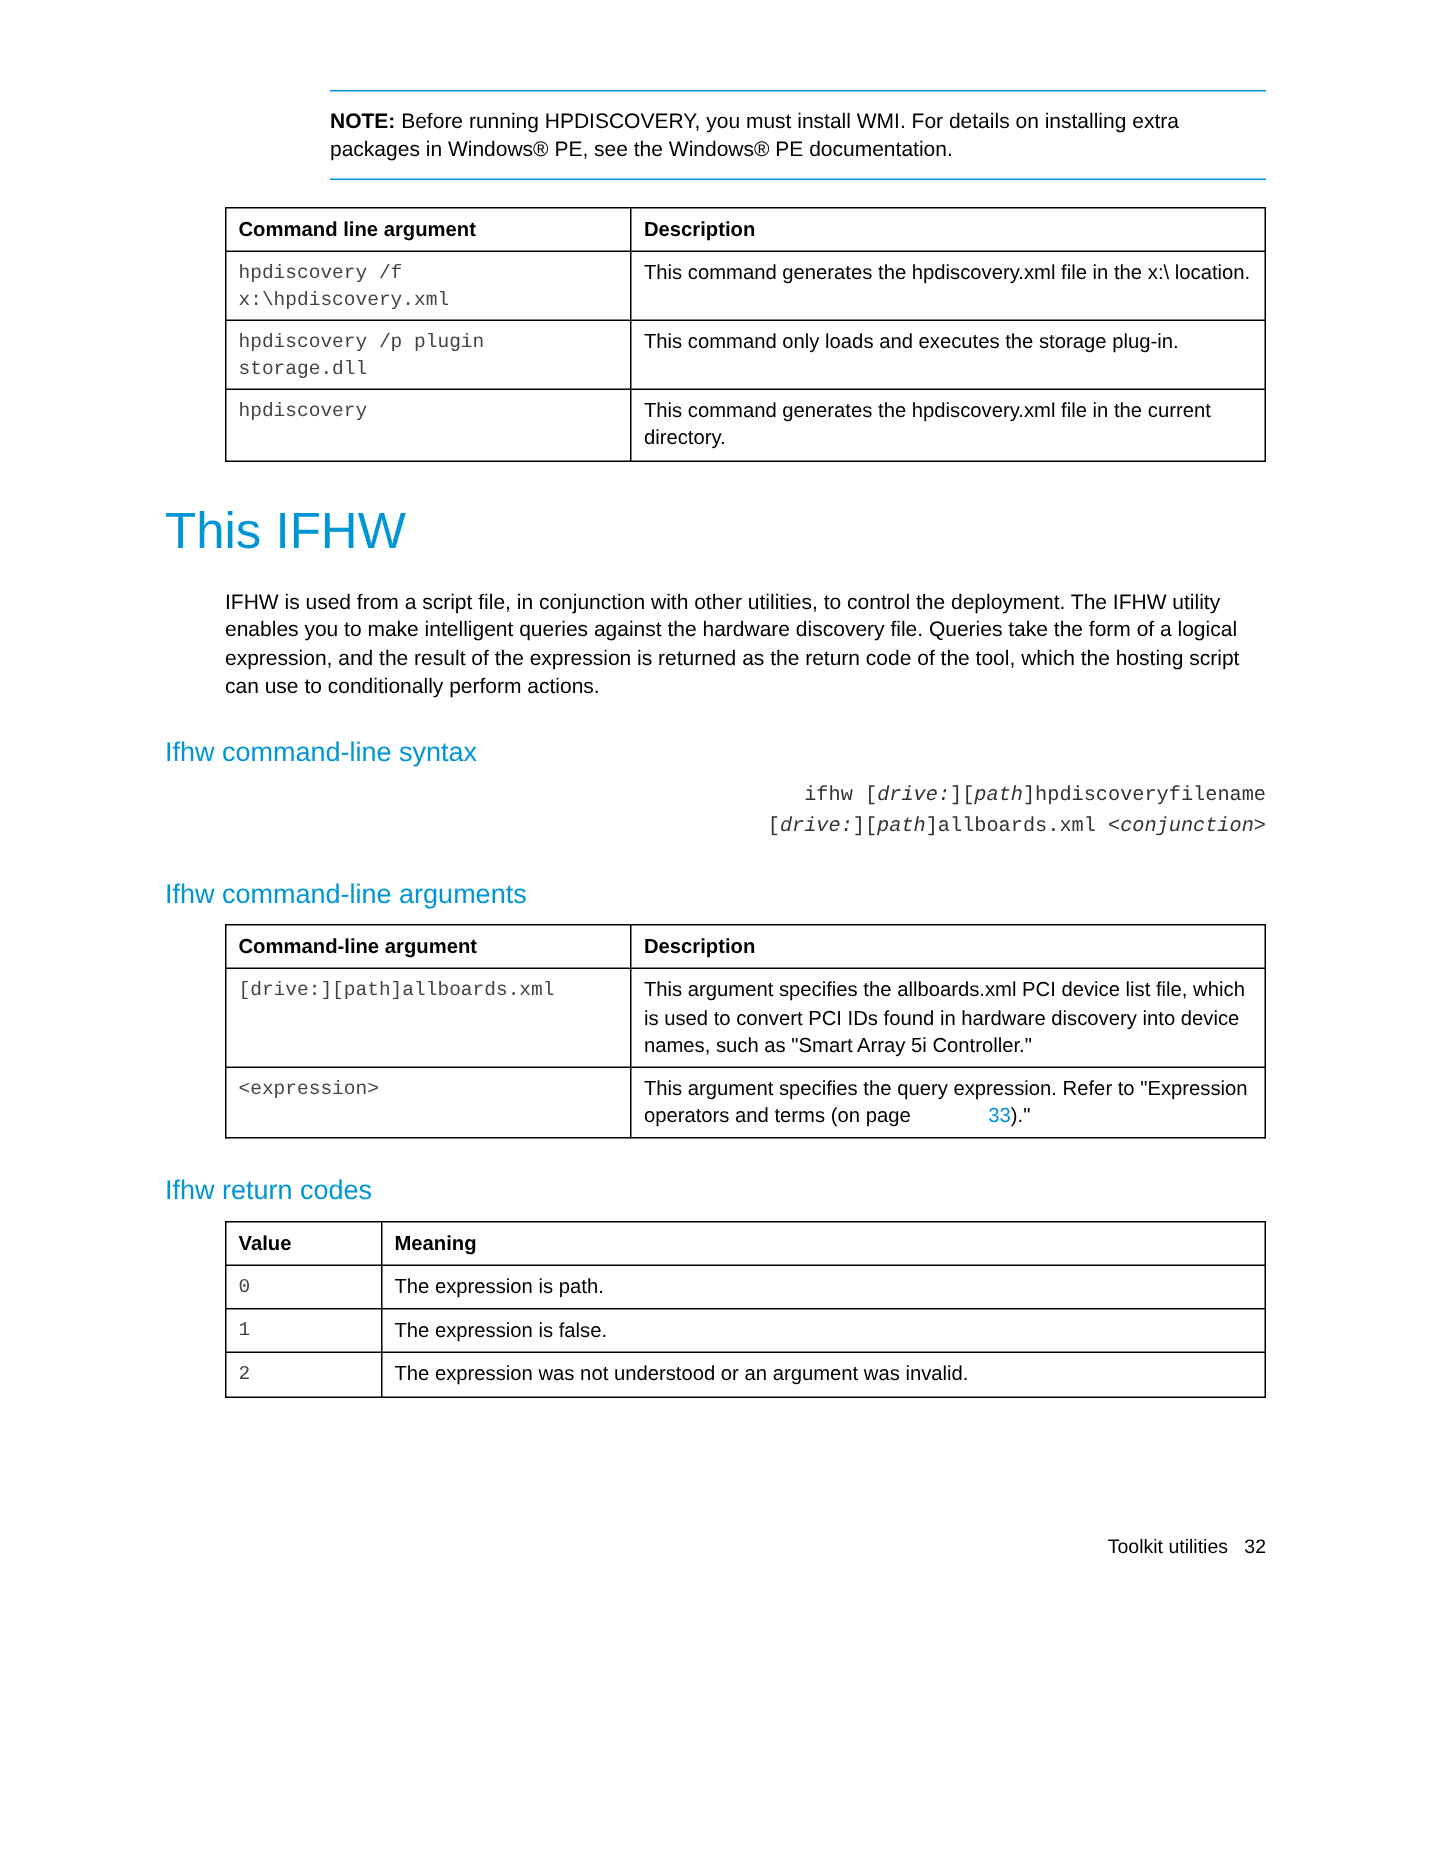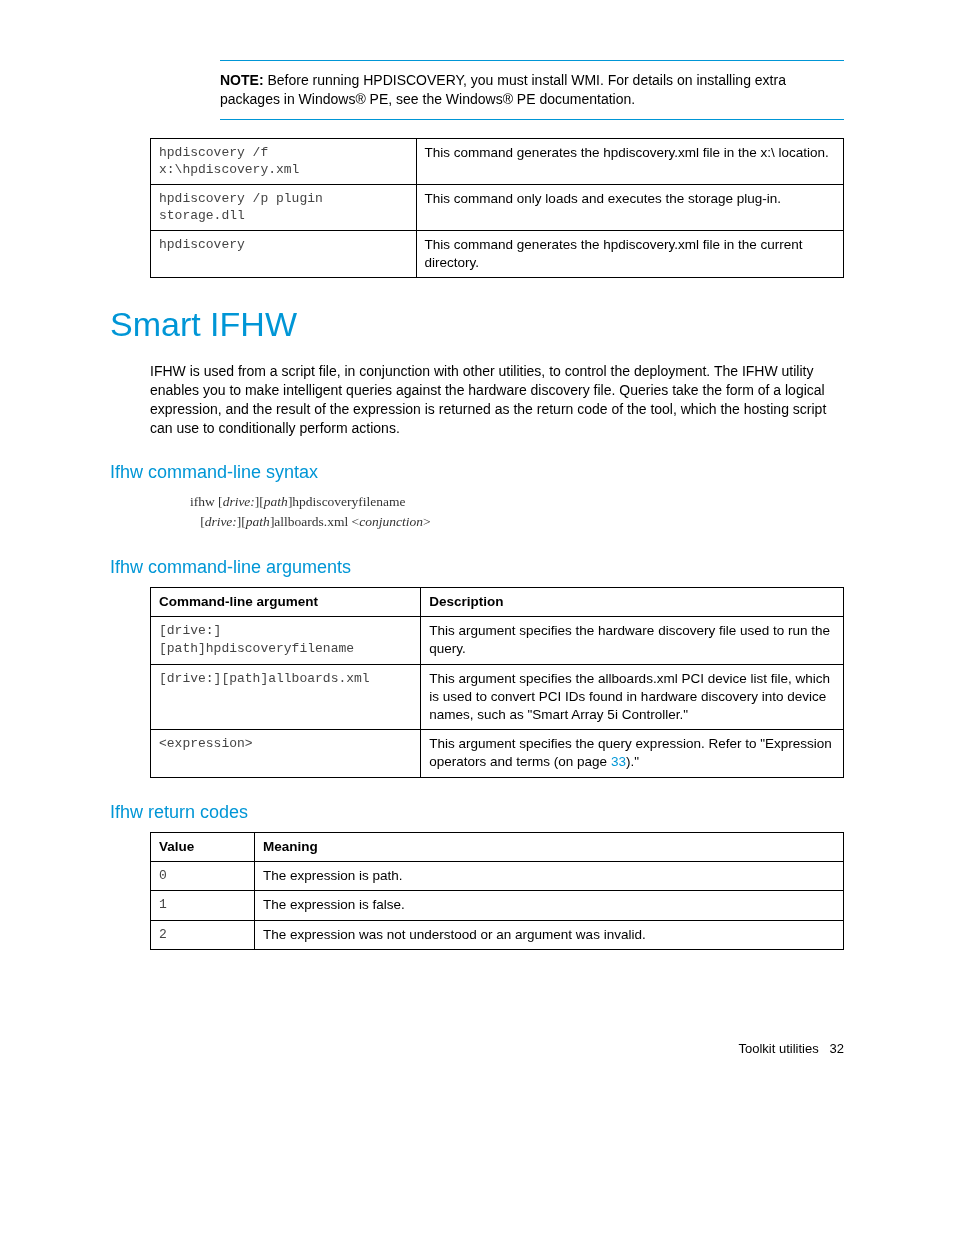--- a/index.html
+++ b/index.html
@@ -59,32 +59,34 @@
     font-weight: normal;
     font-size: 18px;
     color: #0096d6;
     margin: 22px 0 8px 0;
   }
   .body-text {
     margin-left: 40px;
     margin-bottom: 14px;
   }
   .syntax {
-    font-family: Liberation Serif, serif;
+    font-family: Liberation Mono, monospace;
     font-size: 13.5px;
     margin-left: 80px;
     color: #333;
     line-height: 1.5;
     margin-bottom: 18px;
+    text-align: right;
   }
   .syntax .it {
     font-style: italic;
   }
   .link {
     color: #0096d6;
+    margin-left: 48px;
   }
   .footer {
     text-align: right;
     font-size: 13px;
     margin-top: 90px;
     padding-right: 0;
   }
   .col-arg { width: 39%; }
   .col-desc { width: 61%; }
   .col-val { width: 15%; }
@@ -92,55 +94,55 @@
 </style>
 </head>
 <body>
 
 <div class="note-box">
   <span class="note-label">NOTE:</span><span> Before running HPDISCOVERY, you must install WMI. For details on installing extra packages in Windows® PE, see the Windows® PE documentation.</span>
 </div>
 
 <table>
   <tbody>
+      <tr>
+    <th class="col-arg">Command line argument</th>
+    <th class="col-desc">Description</th>
+  </tr>
   <tr>
     <td class="mono">hpdiscovery /f x:\hpdiscovery.xml</td>
     <td>This command generates the hpdiscovery.xml file in the x:\ location.</td>
   </tr>
   <tr>
     <td class="mono">hpdiscovery /p plugin storage.dll</td>
     <td>This command only loads and executes the storage plug-in.</td>
   </tr>
   <tr>
     <td class="mono">hpdiscovery</td>
     <td>This command generates the hpdiscovery.xml file in the current directory.</td>
   </tr>
 </tbody>
   </table>
 
-<h1>Smart IFHW</h1>
+<h1>This IFHW</h1>
 
 <div class="body-text">IFHW is used from a script file, in conjunction with other utilities, to control the deployment. The IFHW utility enables you to make intelligent queries against the hardware discovery file. Queries take the form of a logical expression, and the result of the expression is returned as the return code of the tool, which the hosting script can use to conditionally perform actions.</div>
 
 <h2>Ifhw command-line syntax</h2>
 <div class="syntax">
   <span>ifhw [</span><span class="it">drive:</span><span>][</span><span class="it">path</span><span>]hpdiscoveryfilename</span><br>
   &nbsp;&nbsp;&nbsp;<span>[</span><span class="it">drive:</span><span>][</span><span class="it">path</span><span>]allboards.xml &lt;</span><span class="it">conjunction</span><span>&gt;</span>
 </div>
 
 <h2>Ifhw command-line arguments</h2>
 <table>
   <tbody>
       <tr>
     <th class="col-arg">Command-line argument</th>
     <th class="col-desc">Description</th>
-  </tr>
-  <tr>
-    <td class="mono">[drive:][path]hpdiscoveryfilename</td>
-    <td>This argument specifies the hardware discovery file used to run the query.</td>
   </tr>
   <tr>
     <td class="mono">[drive:][path]allboards.xml</td>
     <td>This argument specifies the allboards.xml PCI device list file, which is used to convert PCI IDs found in hardware discovery into device names, such as "Smart Array 5i Controller."</td>
   </tr>
   <tr>
     <td class="mono">&lt;expression&gt;</td>
     <td><span>This argument specifies the query expression. Refer to "Expression operators and terms (on page </span><span class="link">33</span><span>)."</span></td>
   </tr>
 </tbody>

